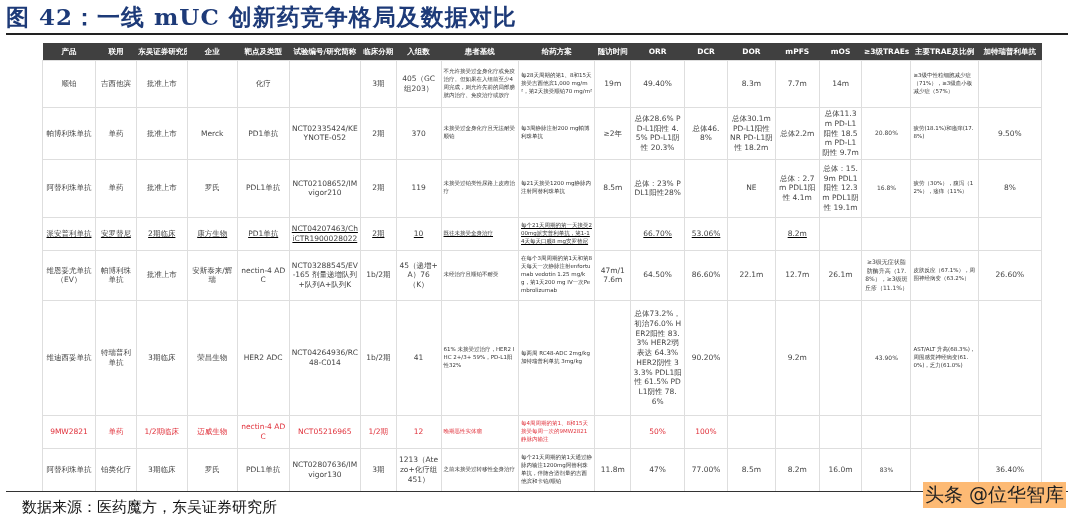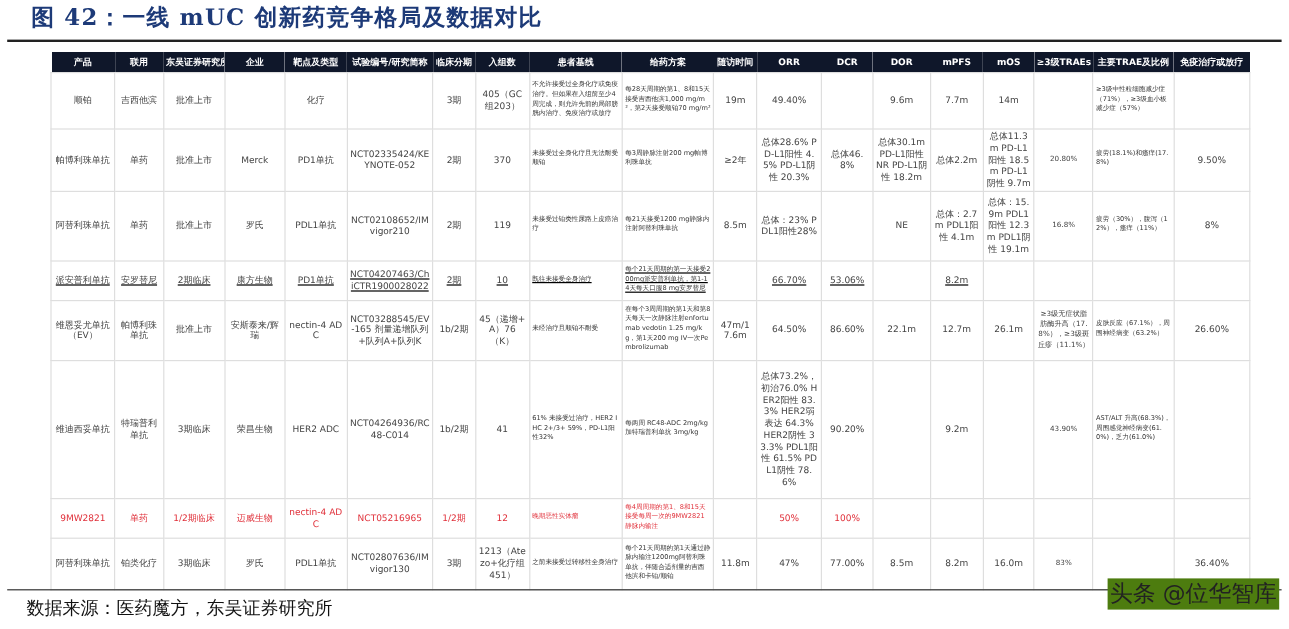--- a/index.html
+++ b/index.html
@@ -1,23 +1,23 @@
 <!DOCTYPE html>
 <html><head>
 <meta charset="utf-8">
 <style>
   html, body { margin:0; padding:0; background:#ffffff; }
   body { width:1074px; height:524px; position:relative; overflow:hidden; font-family:"DejaVu Sans", sans-serif; }
-  .title { position:absolute; left:26px; top:2px; font-family:"DejaVu Serif", serif; font-weight:bold; font-size:19px; color:#1d3a78; letter-spacing:1px; }
+  .title { position:absolute; left:6px; top:2px; font-family:"DejaVu Serif", serif; font-weight:bold; font-size:23px; color:#1d3a78; letter-spacing:1px; }
   .top-rule { position:absolute; left:6px; right:6px; top:33px; height:2px; background:#222; }
   .bottom-rule { position:absolute; left:6px; right:6px; top:491px; height:1px; background:#333; }
   .source { position:absolute; left:22px; top:498px; font-family:"DejaVu Serif", serif; font-size:15px; color:#111; }
-  .watermark { position:absolute; right:8px; top:482px; font-family:"DejaVu Sans", sans-serif; font-size:19px; color:#222; background:#4d7c0f; padding:0 2px; }
+  .watermark { position:absolute; right:8px; top:482px; font-family:"DejaVu Sans", sans-serif; font-size:19px; color:#222; background:#fdba74; padding:0 2px; }
   table.grid { position:absolute; left:42px; top:43px; width:1000px; border-collapse:collapse; table-layout:fixed; }
-  table.grid th { background:#0f172a; color:#fff; font-size:7.5px; font-weight:bold; height:17px; padding:0 2px; white-space:nowrap; overflow:hidden; }
+  table.grid th { background:#404040; color:#fff; font-size:7.5px; font-weight:bold; height:17px; padding:0 2px; white-space:nowrap; overflow:hidden; }
   table.grid td { border:1px solid #dedede; font-size:7.5px; color:#444; text-align:center; vertical-align:middle; padding:1px 2px; line-height:1.3; word-break:break-all; }
   table.grid td.small { font-size:5.5px; text-align:left; line-height:1.45; color:#333; }
   table.grid td.med { font-size:6px; line-height:1.4; }
   tr.red td { color:#e0303a; }
   tr.red td.small { color:#e0303a; }
 </style>
 </head>
 <body>
 
 <div class="title">图 42：一线 mUC 创新药竞争格局及数据对比</div>
@@ -58,39 +58,39 @@
       <th>患者基线</th>
       <th>给药方案</th>
       <th>随访时间</th>
       <th>ORR</th>
       <th>DCR</th>
       <th>DOR</th>
       <th>mPFS</th>
       <th>mOS</th>
       <th>≥3级TRAEs</th>
       <th>主要TRAE及比例</th>
-      <th>免疫治疗或放疗</th>
+      <th>加特瑞普利单抗</th>
     </tr>
   </thead>
   <tbody id="tbody">
       <tr style="height: 47px; margin-left: 32px;">
         <td>顺铂</td>
         <td>吉西他滨</td>
         <td>批准上市</td>
         <td></td>
         <td>化疗</td>
         <td></td>
         <td>3期</td>
         <td>405（GC组203）</td>
         <td class="small">不允许接受过全身化疗或免疫治疗。但如果在入组前至少4周完成，则允许先前的局部膀胱内治疗、免疫治疗或放疗</td>
         <td class="small">每28天周期的第1、8和15天接受吉西他滨1,000 mg/m²，第2天接受顺铂70 mg/m²</td>
         <td>19m</td>
         <td>49.40%</td>
         <td></td>
-        <td>9.6m</td>
+        <td>8.3m</td>
         <td>7.7m</td>
         <td>14m</td>
         <td class="med"></td>
         <td class="small">≥3级中性粒细胞减少症（71%），≥3级血小板减少症（57%）</td>
         <td></td>
       </tr>
       <tr style="height: 50px;">
         <td>帕博利珠单抗</td>
         <td>单药</td>
         <td>批准上市</td>

